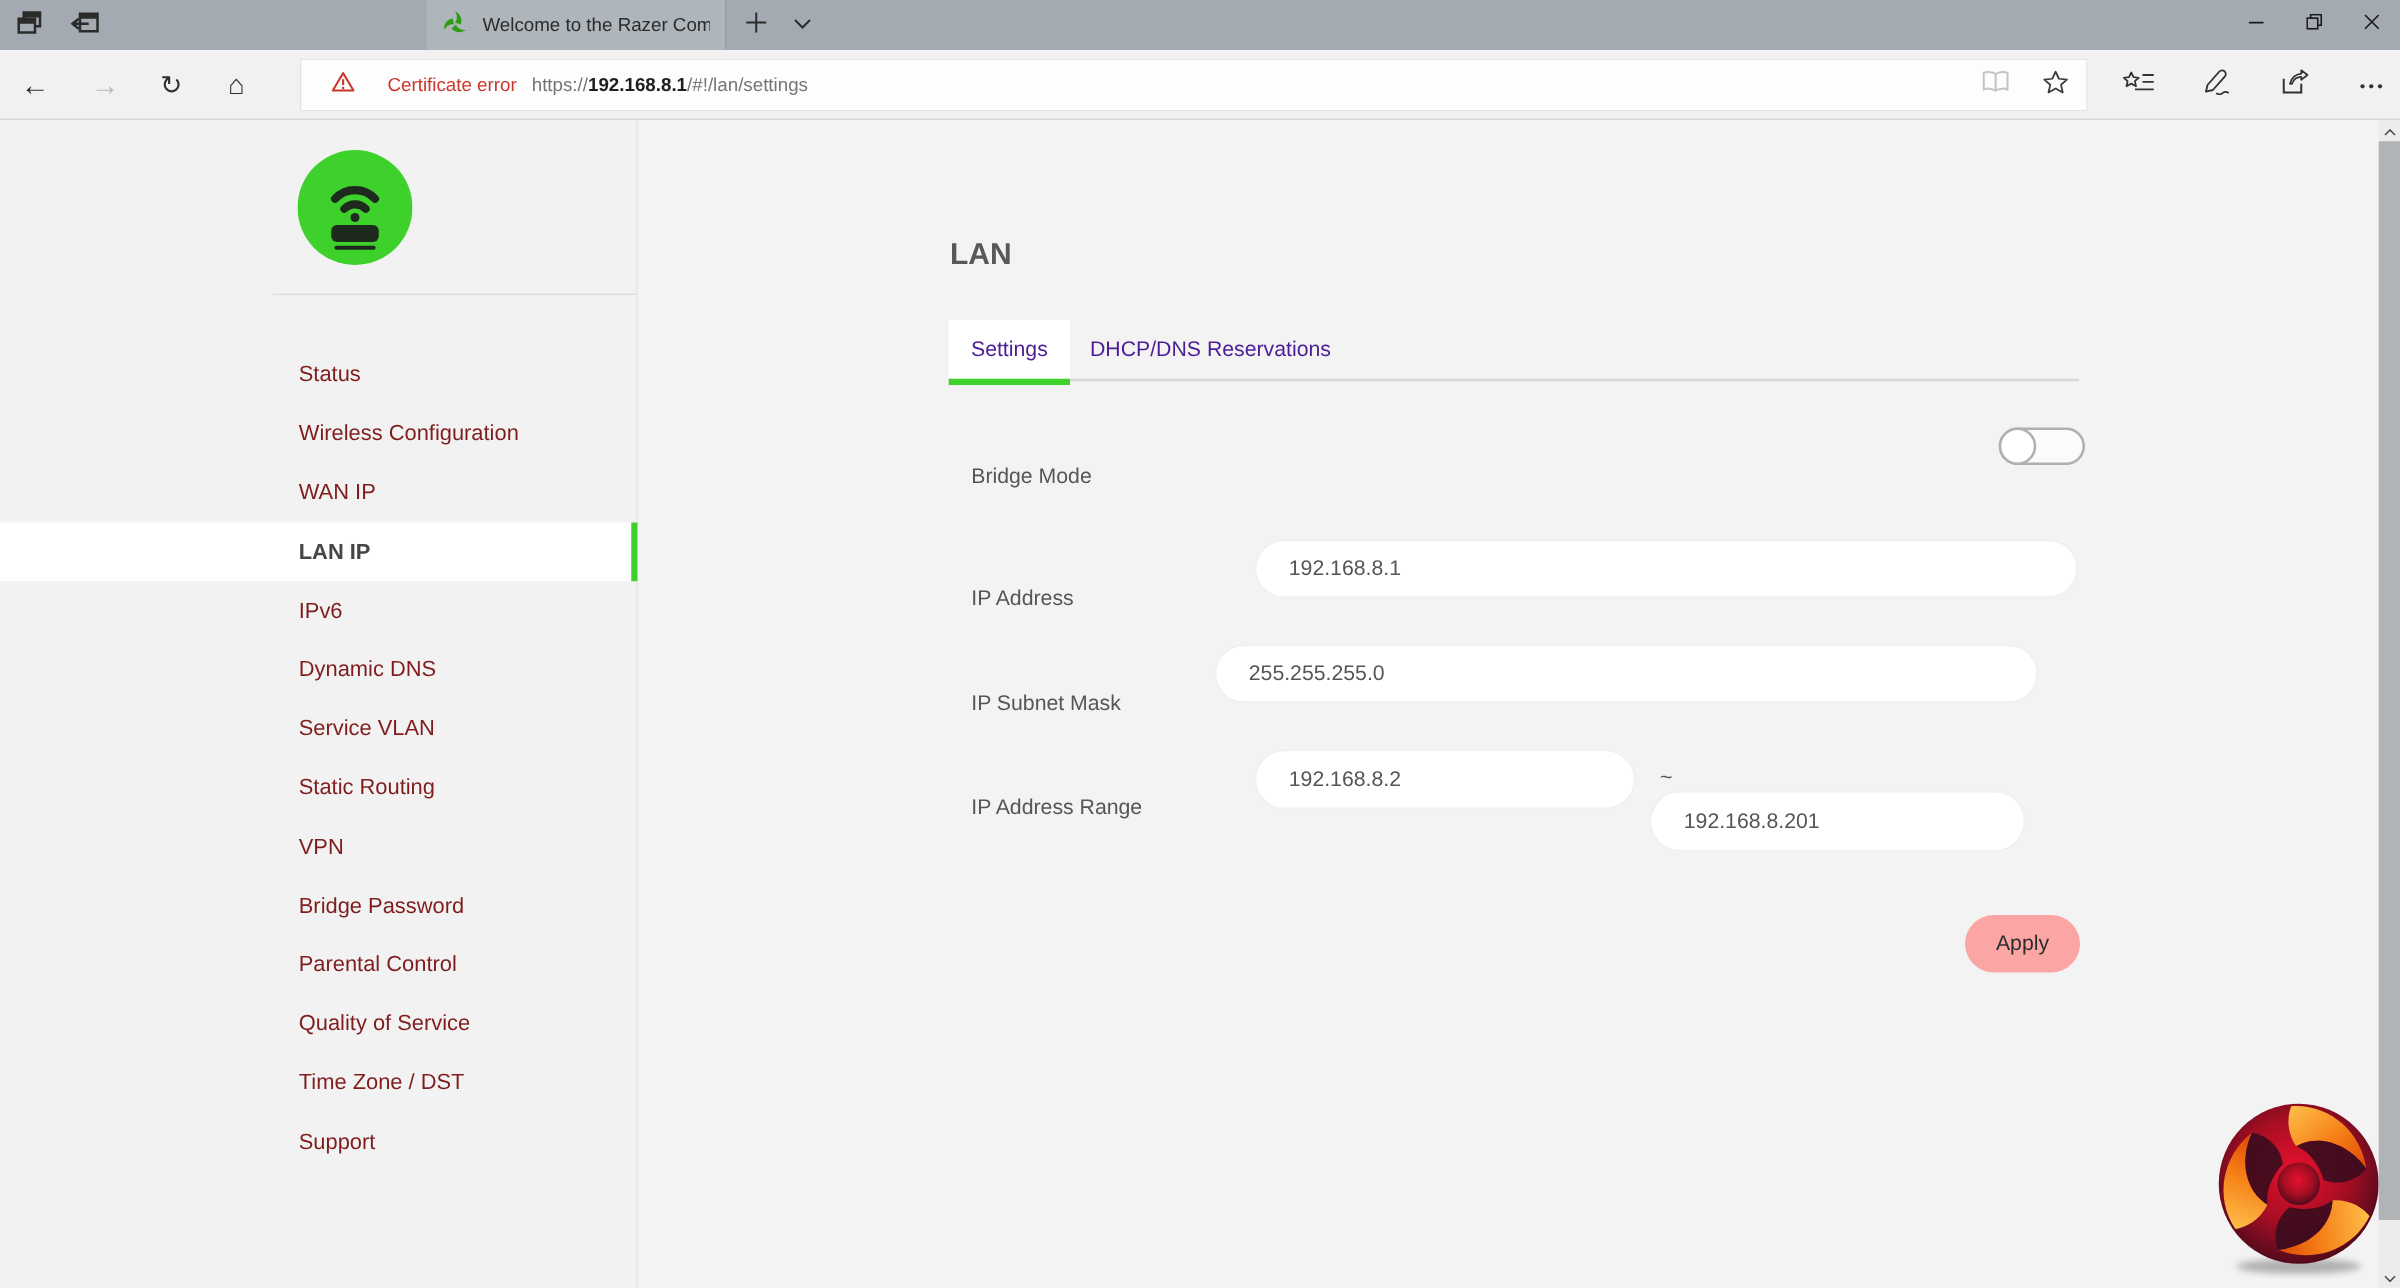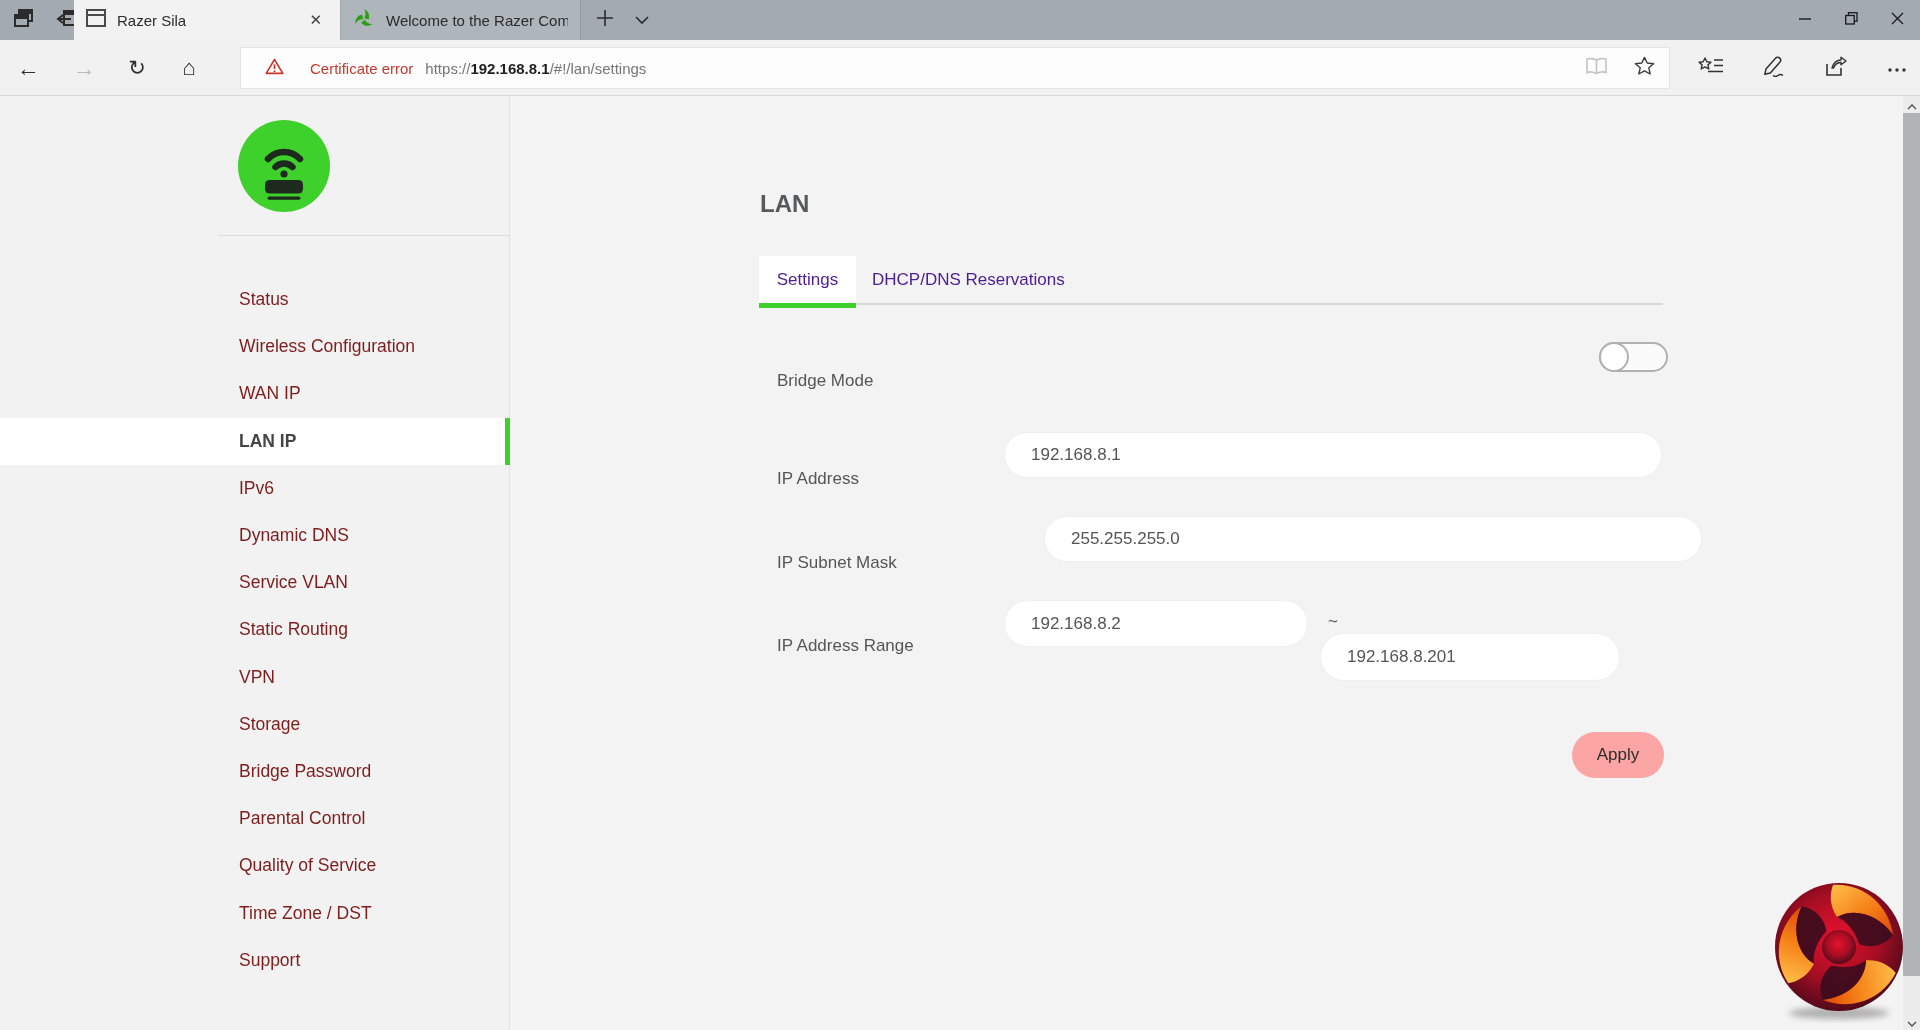--- a/index.html
+++ b/index.html
@@ -78,21 +78,21 @@
   .form-label { position: absolute; left: 777px; font-size: 17px; color: #565656; margin-top: 24px; }
   .toggle { position: absolute; left: 1599px; top: 342px; width: 69px; height: 30px; border: 2px solid #b0b0b0; border-radius: 16px; background: #fbfbfb; cursor: pointer; }
   .toggle-knob { position: absolute; left: -2px; top: -2px; width: 30px; height: 30px; border: 2px solid #b0b0b0; border-radius: 50%; background: #ffffff; }
 
   .pill-input {
     position: absolute; background: #ffffff; border: 1px solid #efefef; border-radius: 24px;
     font-family: "Liberation Sans", sans-serif; font-size: 17px; color: #555555;
     padding: 0 26px; outline: none;
   }
   #input-ip { left: 1004px; top: 432px; width: 658px; height: 46px; }
-  #input-mask { left: 1044px; top: 516px; width: 658px; height: 46px; }
+  #input-mask { left: 972px; top: 516px; width: 658px; height: 46px; }
   #input-range-from { left: 1004px; top: 600px; width: 304px; height: 47px; }
   .range-sep { position: absolute; left: 1328px; top: 612px; font-size: 17px; color: #555555; }
   #input-range-to { left: 1320px; top: 633px; width: 300px; height: 48px; }
 
   .apply-btn {
     position: absolute; left: 1572px; top: 732px; width: 92px; height: 46px;
     border: none; border-radius: 23px; background: #fca5a5; color: #2d2d2d;
     font-family: "Liberation Sans", sans-serif; font-size: 17px; cursor: pointer;
   }
 
@@ -123,30 +123,20 @@
       <span>
         <svg width="24" height="22" viewBox="0 0 24 22">
             <rect x="8" y="4" width="14" height="14" fill="none" stroke="#2b2b2b" stroke-width="2"></rect>
             <rect x="8" y="4" width="14" height="4" fill="#2b2b2b"></rect>
             <path d="M15 12 H3 M7 8 l-5 4 5 4" stroke="#2b2b2b" stroke-width="2" fill="none"></path>
           </svg>
       </span>
     </div>
   </div>
 
-  <div class="tab active">
-    <span>
-      <svg width="20" height="18" viewBox="0 0 20 18">
-          <rect x="1" y="1" width="18" height="16" fill="none" stroke="#4a4a4a" stroke-width="2"></rect>
-          <line x1="1" y1="6" x2="19" y2="6" stroke="#4a4a4a" stroke-width="2"></line>
-        </svg>
-    </span>
-    <span class="tab-title">Razer Sila</span>
-    <span class="tab-close">✕</span>
-  </div>
 
   <div class="tab inactive">
     <span>
       <svg width="22" height="22" viewBox="0 0 22 22">
           <g transform="translate(11,12)" fill="#2d9e12">
             <path d="M0,-1 C 2,-3 2,-7 0,-10 C 4,-8 6.5,-4 4.5,0.5 Z"></path>
             <path transform="rotate(120)" d="M0,-1 C 2,-3 2,-7 0,-10 C 4,-8 6.5,-4 4.5,0.5 Z"></path>
             <path transform="rotate(240)" d="M0,-1 C 2,-3 2,-7 0,-10 C 4,-8 6.5,-4 4.5,0.5 Z"></path>
           </g>
         </svg>
@@ -280,21 +270,20 @@
   <div class="nav-list">
     <div class="nav-item">Status</div>
     <div class="nav-item">Wireless Configuration</div>
     <div class="nav-item">WAN IP</div>
     <div class="nav-item active">LAN IP</div>
     <div class="nav-item">IPv6</div>
     <div class="nav-item">Dynamic DNS</div>
     <div class="nav-item">Service VLAN</div>
     <div class="nav-item">Static Routing</div>
     <div class="nav-item">VPN</div>
-    <div class="nav-item">Storage</div>
     <div class="nav-item">Bridge Password</div>
     <div class="nav-item">Parental Control</div>
     <div class="nav-item">Quality of Service</div>
     <div class="nav-item">Time Zone / DST</div>
     <div class="nav-item">Support</div>
   </div>
 </div>
 
 <h1 class="page-title">LAN</h1>
 

